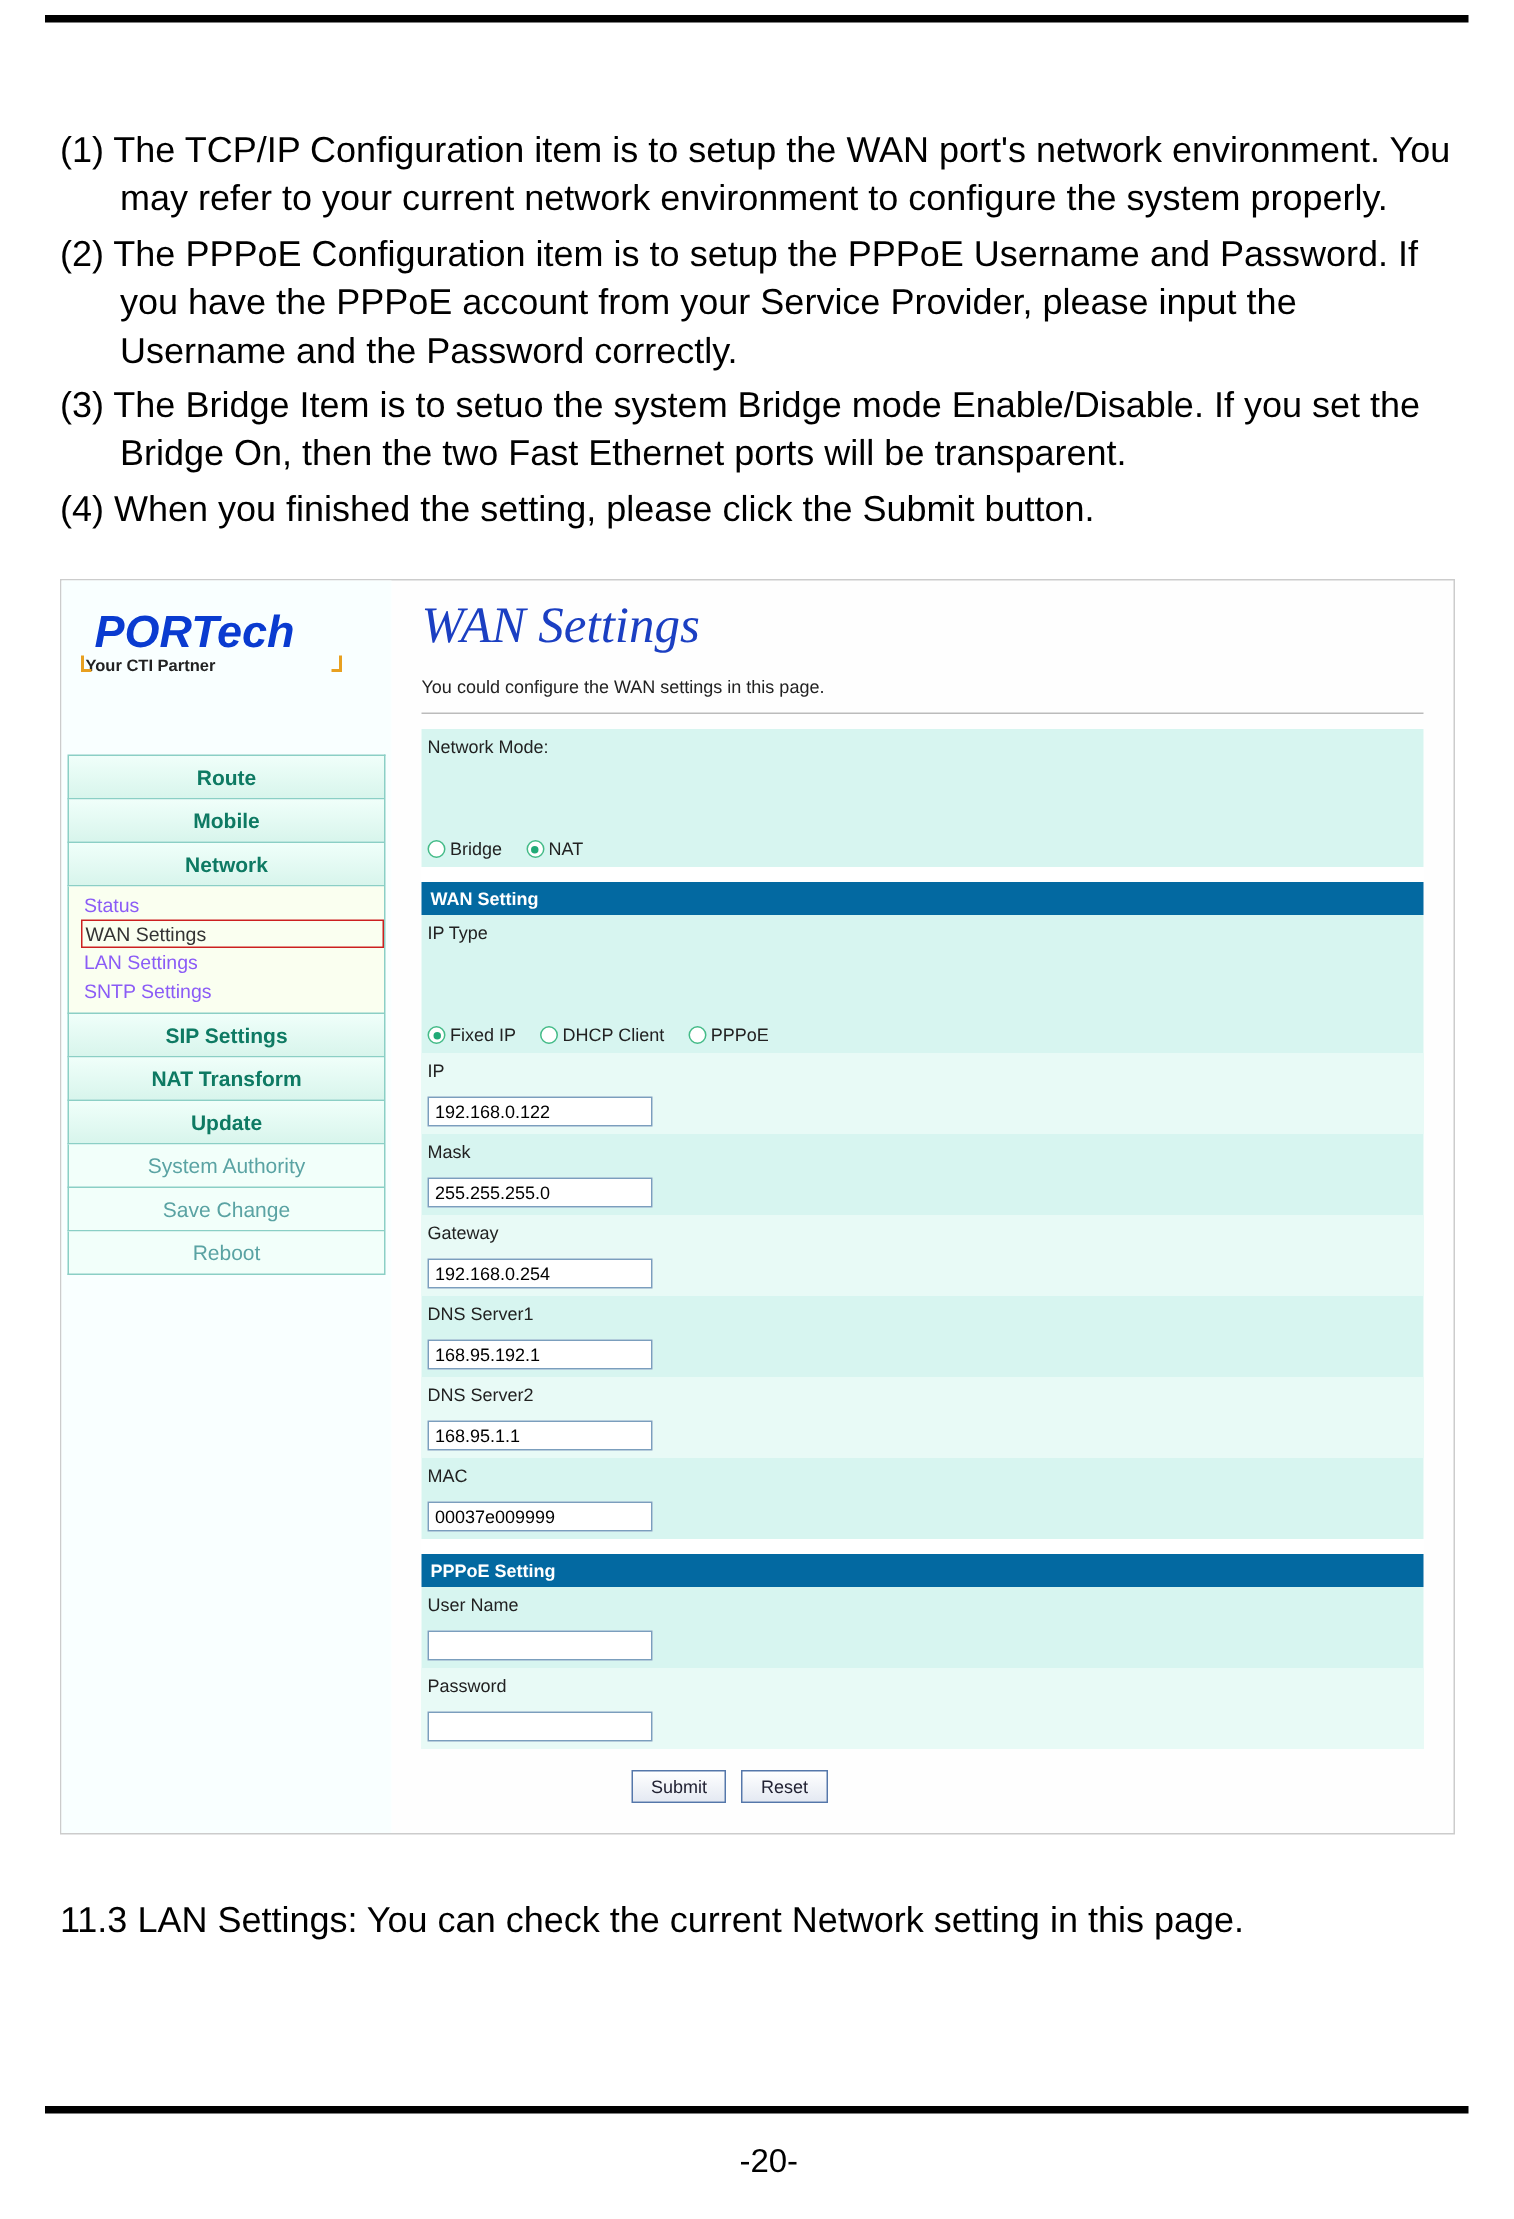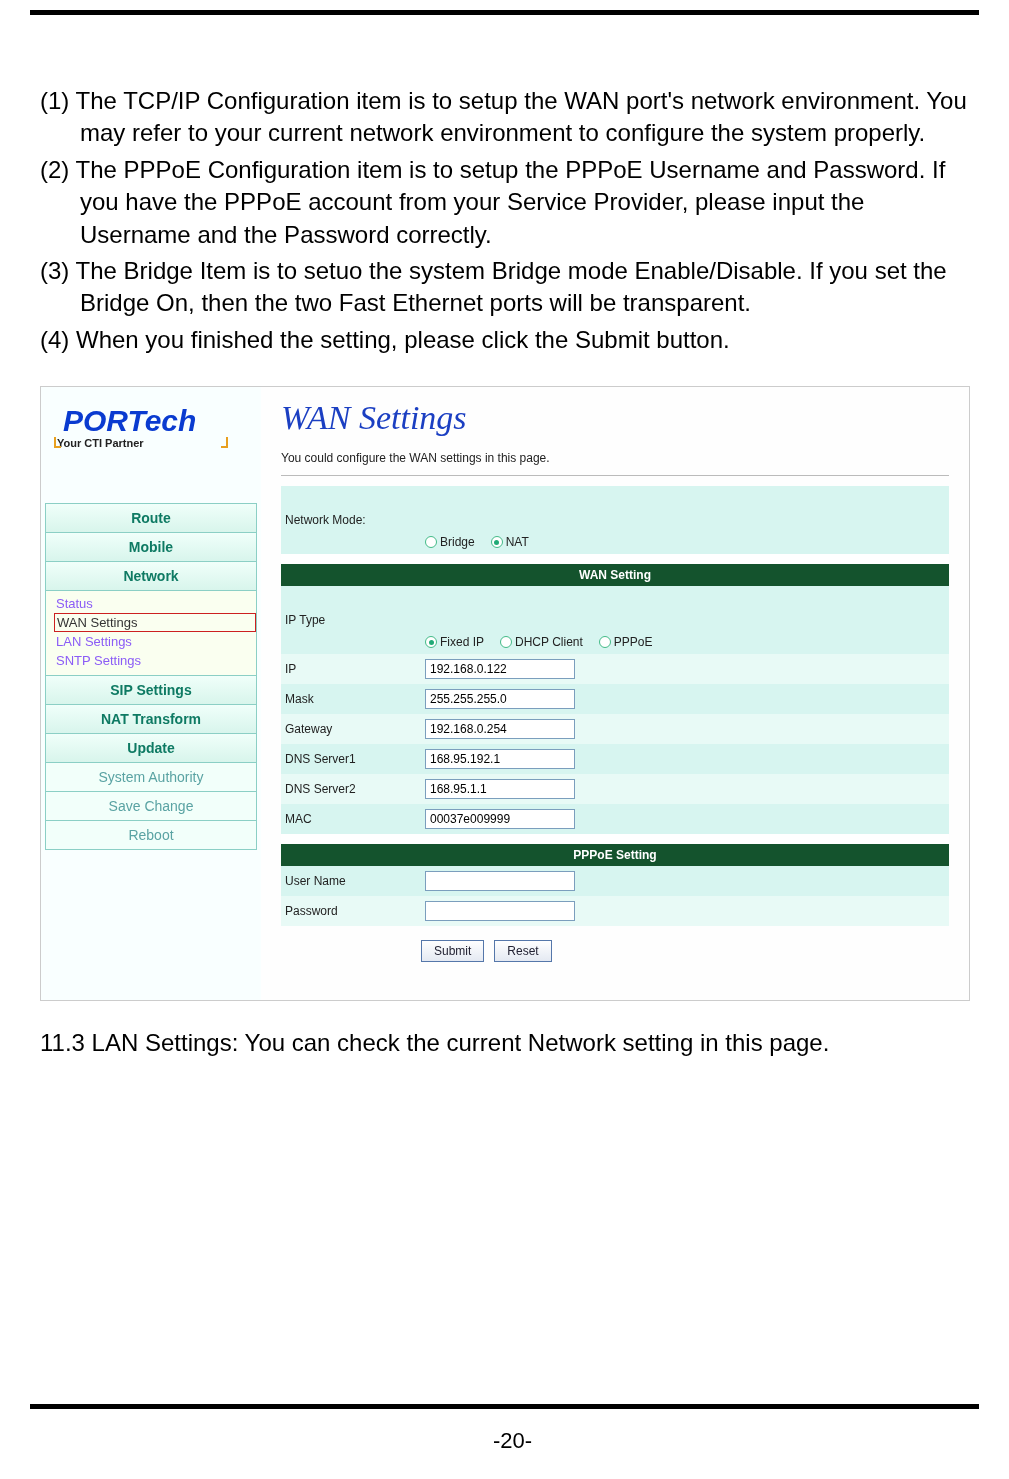--- a/index.html
+++ b/index.html
@@ -9,21 +9,21 @@
     background: #fff;
     font-family: Arial, Helvetica, sans-serif;
     position: relative;
   }
   .page-rule-top { border-top: 5px solid #000; margin: 10px 30px 0 30px; }
   .page-rule-bottom { border-top: 5px solid #000; margin: 0 30px; position: absolute; bottom: 70px; left:0; right:0; }
   .page-num { position:absolute; bottom:25px; left:16px; right:0; text-align:center; font-size:22px; }
   .content { padding: 70px 40px 0 40px; }
   .instr { font-size: 24px; line-height: 1.35; margin-bottom: 4px; }
   .instr-indent { padding-left: 40px; text-indent: -40px; }
-  .sec-body { font-size:24px; line-height:1.5; margin-top:24px; text-align: justify; padding-left:40px; text-indent:-40px;}
+  .sec-body { font-size:24px; line-height:1.5; margin-top:40px; text-align: justify; padding-left:40px; text-indent:-40px;}
   .screenshot {
     margin: 30px 0 0 0;
     width: 930px;
     border: 1px solid #ccc;
     background: #fefefe;
     display: flex;
     font-family: Arial, sans-serif;
   }
   .sidebar {
     width: 220px;
@@ -60,28 +60,27 @@
     font-family: "Times New Roman", serif;
     font-style: italic;
     color: #1b3fc2;
     font-size: 34px;
     font-weight: normal;
     margin-bottom: 14px;
   }
   .main .desc { font-size:12px; color:#222; margin-bottom:10px;}
   .main hr { border:none; border-top:1px solid #bbb; margin-bottom:10px;}
   .row-block { background:#d7f5f0; padding:0;}
-  .row { display:flex; align-items:center; font-size:12px; color:#222;}
+  .row { display:flex; font-size:12px; color:#222;flex-direction:column;}
   .row .lbl { width:140px; padding:5px 4px;}
   .row .val { flex:1; padding:5px 4px; display:flex; align-items:center; gap:6px;}
   .row.alt { background:#e8faf6;}
   .section-head {
-    background:#14532d; color:#fff; font-weight:bold; font-size:12px;
+    background:#0369a1; color:#fff; font-weight:bold; font-size:12px;
     padding:4px 6px;
-    text-align:center;
   }
   input[type="text"], input[type="password"] {
     font-size:12px; padding:2px 4px; width:150px;
     border:1px solid #7b9ebd;
   }
   .radio-wrap { display:inline-flex; align-items:center; gap:3px; margin-right:10px;margin-top:44px;}
   .radio {
     width:12px; height:12px; border:1px solid #4b8; border-radius:50%;
     display:inline-flex; align-items:center; justify-content:center; background:#fff;
   }

